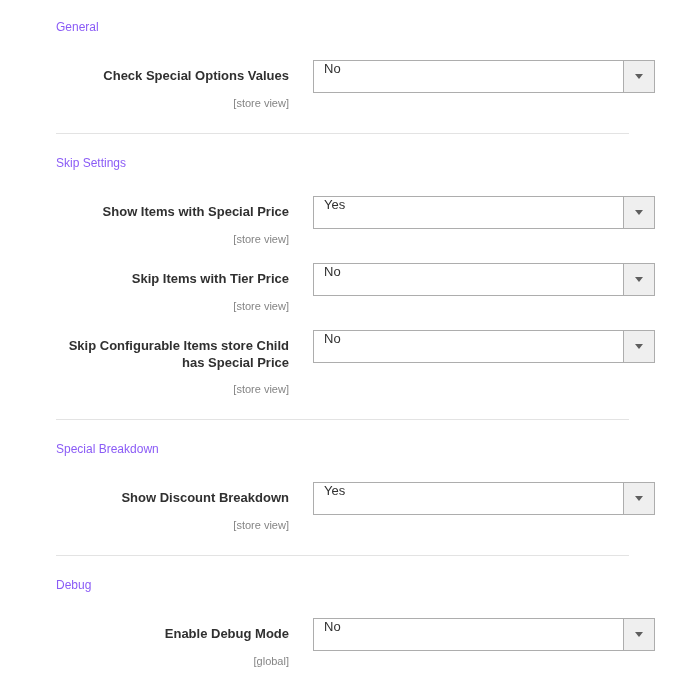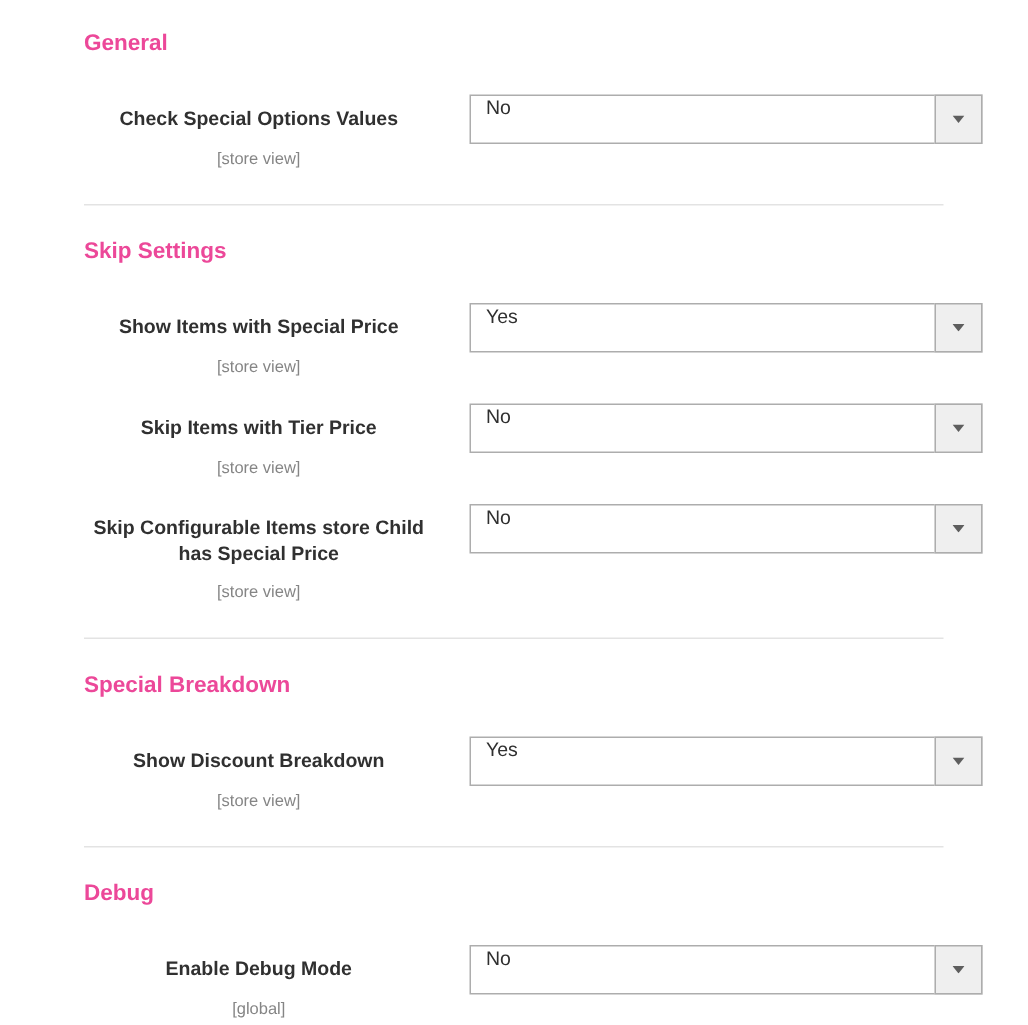--- a/index.html
+++ b/index.html
@@ -8,41 +8,41 @@
       padding: 0;
       font-family: -apple-system, BlinkMacSystemFont, "Segoe UI", Helvetica, Arial, sans-serif;
       background: #fff;
       color: #303030;
       width: 685px;
     }
     .container {
       padding: 20px 56px 20px 56px;
     }
     .section-title {
-      font-size: 15px;
-      font-weight: 700;
-      color: #ec4899;
+      font-size: 12px;
+      font-weight: 400;
+      color: #8b5cf6;
       padding-bottom: 14px;
       border-bottom: 1px solid #e3e3e3;
       margin-bottom: 26px;
       margin-top: 0;
     }
     .section-title.first {
       border-bottom: none;
       padding-bottom: 0;
     }
     .field-row {
       display: flex;
       align-items: flex-start;
       margin-bottom: 18px;
     }
     .label-col {
       width: 245px;
       flex: 0 0 245px;
-      text-align: center;
+      text-align: right;
       padding-right: 12px;
       padding-top: 8px;
     }
     .field-label {
       font-size: 13px;
       font-weight: 600;
       color: #303030;
       line-height: 1.3;
       display: block;
     }

